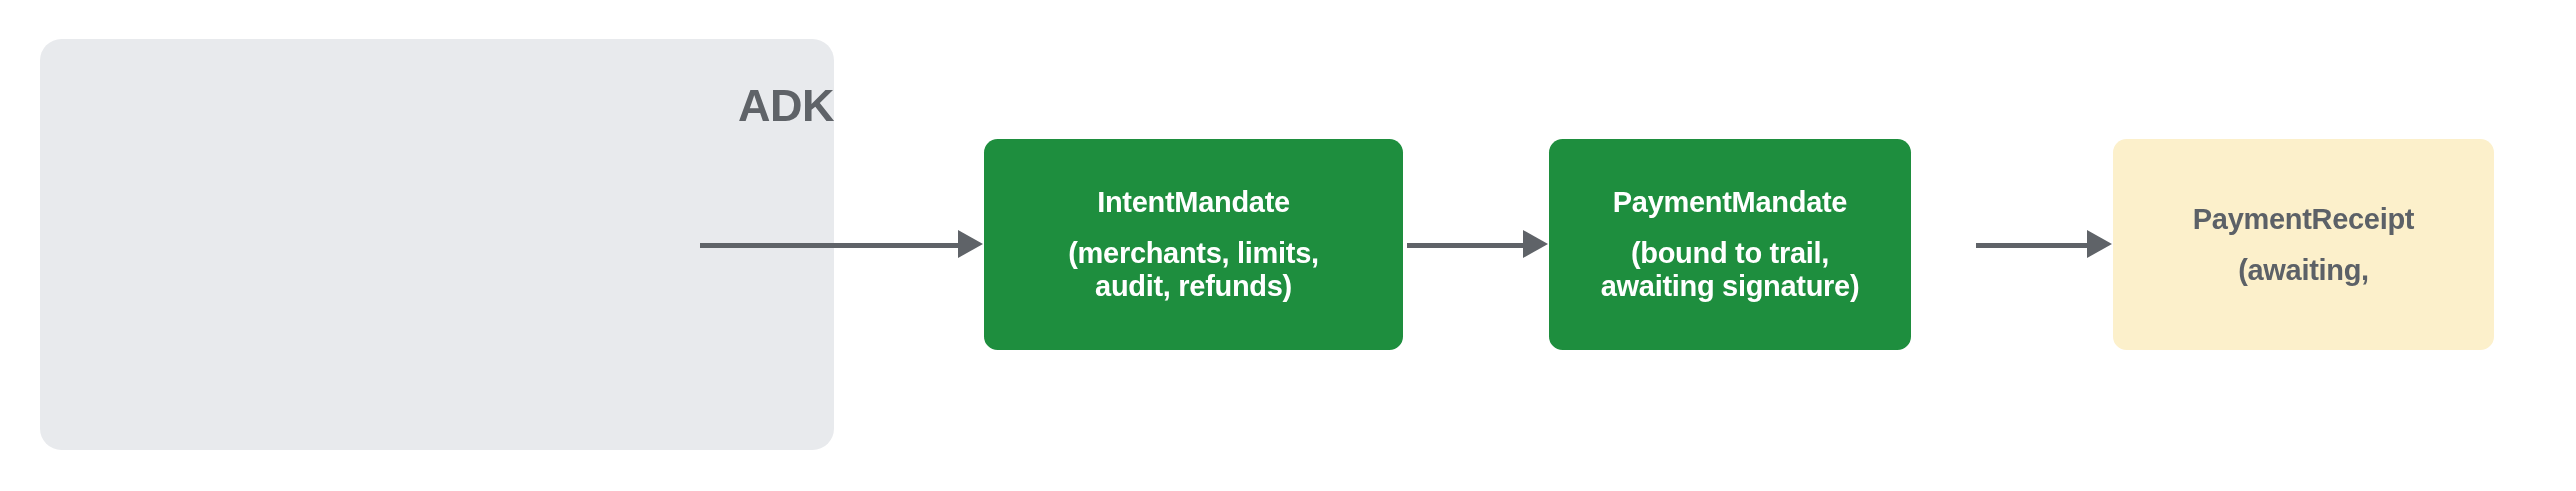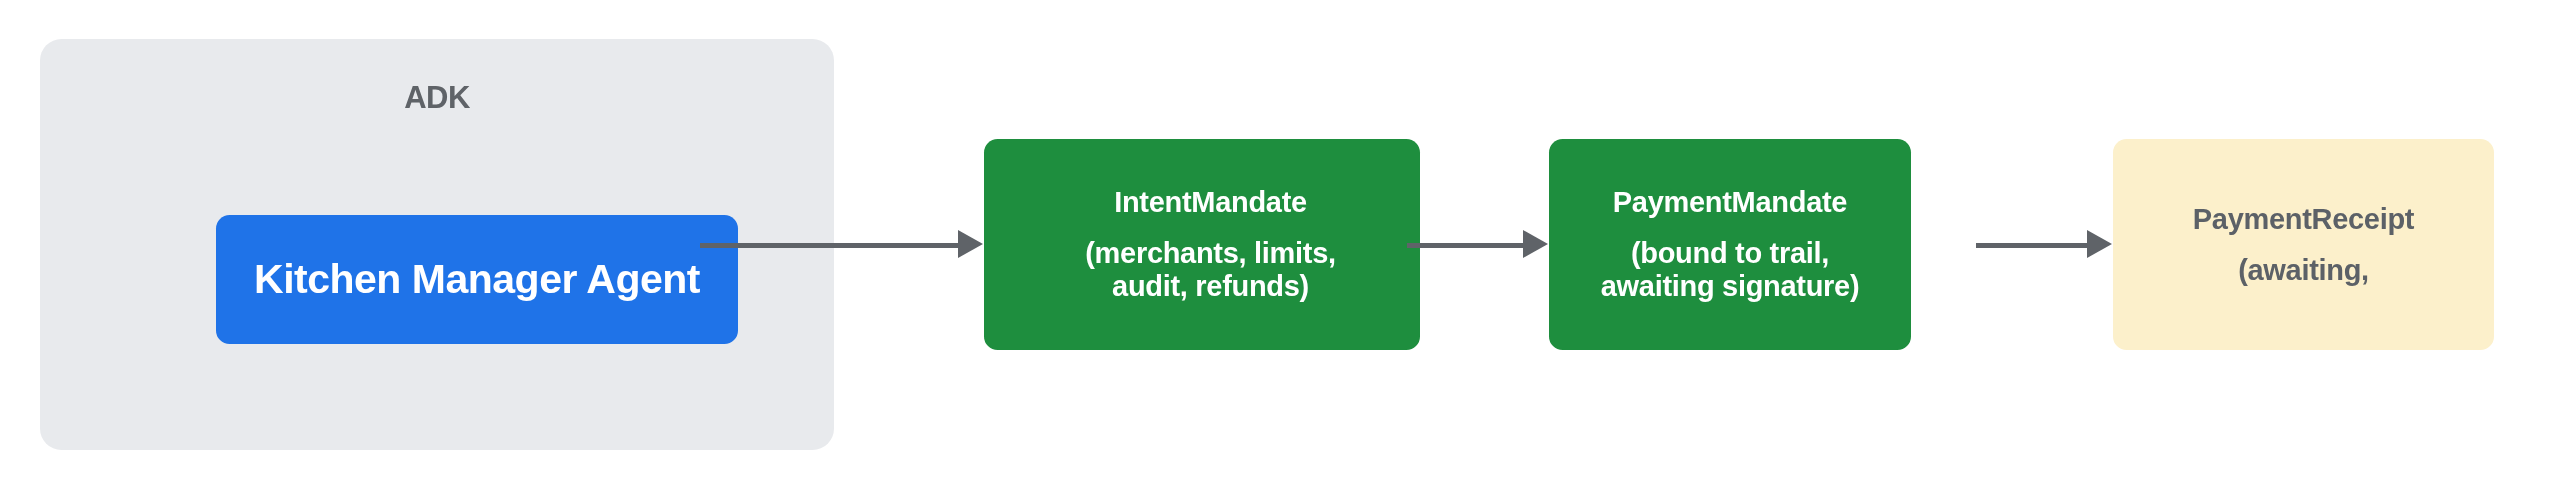--- a/index.html
+++ b/index.html
@@ -23,22 +23,22 @@
     width: 794px;
     height: 411px;
     background: var(--group-fill, #e8eaed);
     border-radius: 21.4px;
   }
   .group-label {
     position: absolute;
     top: 41px;
     left: 0;
     right: 0;
-    text-align: center;
-    font-size: 31px;
+    text-align: right;
+    font-size: 45px;
     font-weight: bold;
     letter-spacing: -0.5px;
     color: var(--label-text, #5f6368);
   }
   
   .agent-node {
     position: absolute;
     left: 176px;
     top: 176px;
     width: 522px;
@@ -76,21 +76,21 @@
     white-space: nowrap;
   }
   .stage-node .stage-detail {
     margin-top: 18px; 
     font-size: 29px;
     font-weight: bold;
     line-height: 33px;
     letter-spacing: -0.3px;
     white-space: nowrap;
   }
-  .stage-mandate-1 { left: 984px; width: 419px; background: var(--mandate-fill, #1e8e3e); color: var(--mandate-text, #ffffff); padding-left: 17px; }
+  .stage-mandate-1 { left: 984px; width: 419px; background: var(--mandate-fill, #1e8e3e); color: var(--mandate-text, #ffffff); }
   .stage-mandate-2 { left: 1549px; width: 362px; background: var(--mandate-fill, #1e8e3e); color: var(--mandate-text, #ffffff); }
   .stage-receipt   { left: 2113px; width: 381px; background: var(--receipt-fill, #fcf0cb); color: var(--receipt-text, #5c6167); }
   
   .arrow-line {
     position: absolute;
     top: 243px;
     height: 4.9px;
     background: var(--arrow, #5f6368);
   }
   .arrow-head {
@@ -109,23 +109,20 @@
   .a3-line { left: 1976px; width: 113px; }
   .a3-head { left: 2087px; }
 </style>
 </head>
 <body>
 
 <div class="canvas">
 
   <div class="group-box">
     <div class="group-label">ADK</div>
-    <div class="agent-node">
-      <span class="agent-label">Kitchen Manager Agent</span>
-    </div>
   </div>
 
   <div class="arrow-line a1-line"></div>
   <div class="arrow-head a1-head"></div>
 
   <div class="stage-node stage-mandate-1">
     <div class="stage-title">IntentMandate</div>
     <div class="stage-detail">
       <span>(merchants, limits,</span><br>
       <span>audit, refunds)</span>

